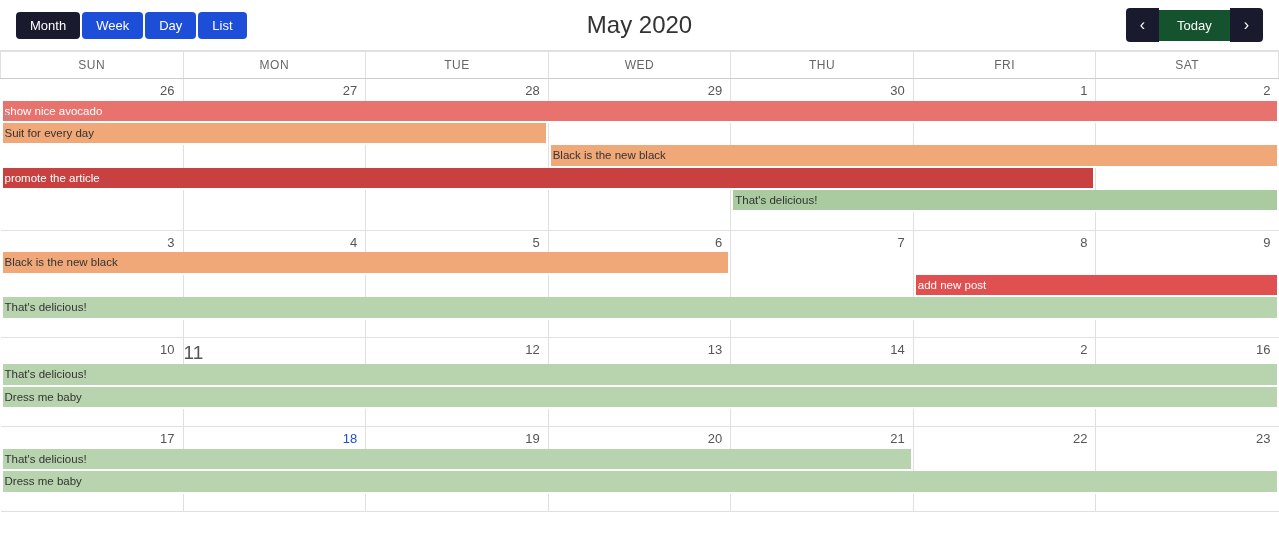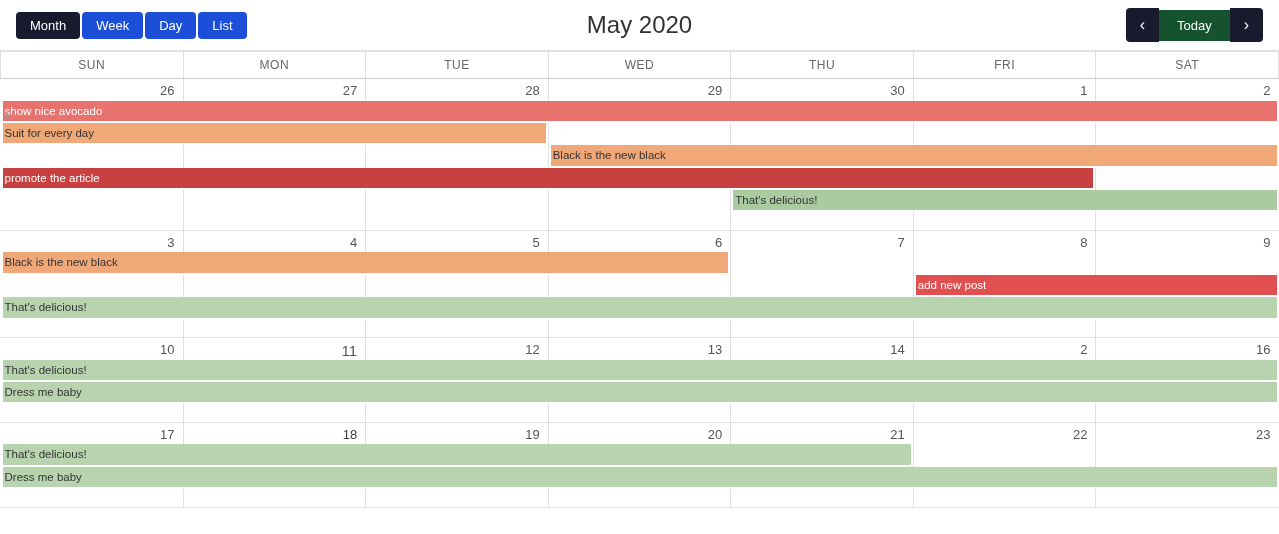--- a/index.html
+++ b/index.html
@@ -236,21 +236,21 @@
         <td style="height: 18px; border-right: 1px solid rgb(224, 224, 224);"></td>
         <td style="height: 18px; border-right: 1px solid rgb(224, 224, 224);"></td>
         <td style="height: 18px; border-right: 1px solid rgb(224, 224, 224);"></td>
         <td style="height: 18px; border-right: 1px solid rgb(224, 224, 224);"></td>
         <td style="height: 18px; border-right: 1px solid rgb(224, 224, 224);"></td>
         <td style="height: 18px; border-right: 1px solid rgb(224, 224, 224);"></td>
         <td style="height: 18px; border-right: none;"></td>
       </tr>
       <tr style="border-bottom: none;">
         <td style="border-right: 1px solid rgb(224, 224, 224); text-align: right; padding: 4px 8px 0px 0px; font-size: 13px; color: rgb(85, 85, 85); height: 22px; vertical-align: top; margin-top: 31px;">10</td>
-        <td style="border-right: 1px solid rgb(224, 224, 224); text-align: right; padding: 4px 8px 0px 0px; font-size: 15px; color: rgb(85, 85, 85); height: 22px; vertical-align: top; margin-top: 32px;">11</td>
+        <td style="border-right: 1px solid rgb(224, 224, 224); text-align: left; padding: 4px 8px 0px 0px; font-size: 19px; color: rgb(85, 85, 85); height: 22px; vertical-align: top; margin-top: 32px;">11</td>
         <td style="border-right: 1px solid rgb(224, 224, 224); text-align: right; padding: 4px 8px 0px 0px; font-size: 13px; color: rgb(85, 85, 85); height: 22px; vertical-align: top;">12</td>
         <td style="border-right: 1px solid rgb(224, 224, 224); text-align: right; padding: 4px 8px 0px 18px; font-size: 13px; color: rgb(85, 85, 85); height: 22px; vertical-align: top;">13</td>
         <td style="border-right: 1px solid rgb(224, 224, 224); text-align: right; padding: 4px 8px 0px 0px; font-size: 13px; color: rgb(85, 85, 85); height: 22px; vertical-align: top;">14</td>
         <td style="border-right: 1px solid rgb(224, 224, 224); text-align: right; padding: 4px 8px 0px 0px; font-size: 13px; color: rgb(85, 85, 85); height: 22px; vertical-align: top;">2</td>
         <td style="border-right: none; text-align: right; padding: 4px 8px 0px 0px; font-size: 13px; color: rgb(85, 85, 85); height: 22px; vertical-align: top;">16</td>
       </tr>
       <tr style="border-bottom: none;">
         <td colspan="7" style="padding: 0px 2px 1px;">
           <div class="ev lt-green">That's delicious!</div>
         </td>
@@ -264,21 +264,21 @@
         <td style="height: 18px; border-right: 1px solid rgb(224, 224, 224);"></td>
         <td style="height: 18px; border-right: 1px solid rgb(224, 224, 224);"></td>
         <td style="height: 18px; border-right: 1px solid rgb(224, 224, 224);"></td>
         <td style="height: 18px; border-right: 1px solid rgb(224, 224, 224);"></td>
         <td style="height: 18px; border-right: 1px solid rgb(224, 224, 224);"></td>
         <td style="height: 18px; border-right: 1px solid rgb(224, 224, 224);"></td>
         <td style="height: 18px; border-right: none;"></td>
       </tr>
       <tr style="border-bottom: none;">
         <td style="border-right: 1px solid rgb(224, 224, 224); text-align: right; padding: 4px 8px 0px 0px; font-size: 13px; color: rgb(85, 85, 85); height: 22px; vertical-align: top;">17</td>
-        <td style="border-right: 1px solid rgb(224, 224, 224); text-align: right; padding: 4px 8px 0px 0px; font-size: 13px; color: #404040; height: 20px; vertical-align: top;">18</td>
+        <td style="border-right: 1px solid rgb(224, 224, 224); text-align: right; padding: 4px 8px 0px 0px; font-size: 13px; color: #1d4ed8; height: 20px; vertical-align: top;">18</td>
         <td style="border-right: 1px solid rgb(224, 224, 224); text-align: right; padding: 4px 8px 0px 0px; font-size: 13px; color: rgb(85, 85, 85); height: 22px; vertical-align: top;">19</td>
         <td style="border-right: 1px solid rgb(224, 224, 224); text-align: right; padding: 4px 8px 0px 0px; font-size: 13px; color: rgb(85, 85, 85); height: 22px; vertical-align: top;">20</td>
         <td style="border-right: 1px solid rgb(224, 224, 224); text-align: right; padding: 4px 8px 0px 0px; font-size: 13px; color: rgb(85, 85, 85); height: 22px; vertical-align: top;">21</td>
         <td style="border-right: 1px solid rgb(224, 224, 224); text-align: right; padding: 4px 8px 0px 0px; font-size: 13px; color: rgb(85, 85, 85); height: 22px; vertical-align: top;">22</td>
         <td style="border-right: none; text-align: right; padding: 4px 8px 0px 0px; font-size: 13px; color: rgb(85, 85, 85); height: 22px; vertical-align: top;">23</td>
       </tr>
       <tr style="border-bottom: none;">
         <td colspan="5" style="padding: 0px 2px 1px; border-right: 1px solid rgb(224, 224, 224);">
           <div class="ev lt-green">That's delicious!</div>
         </td>

